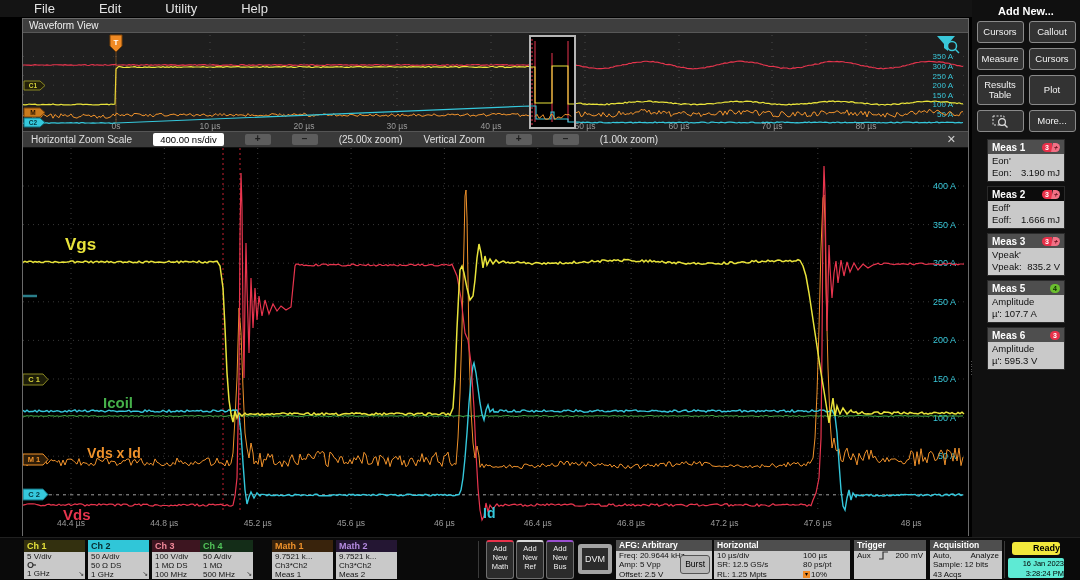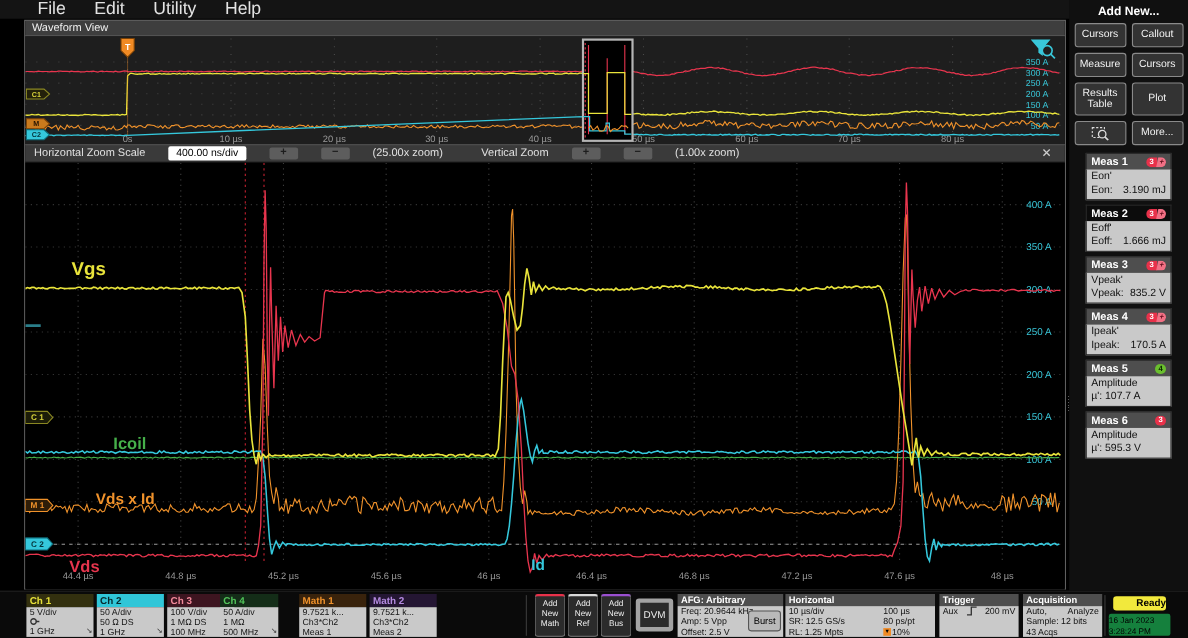--- a/index.html
+++ b/index.html
@@ -2,21 +2,21 @@
 <html><head>
 <meta charset="utf-8">
 <style>
   html,body{margin:0;padding:0;background:#000;}
   body{width:1080px;height:580px;position:relative;overflow:hidden;
        font-family:"Liberation Sans","DejaVu Sans",sans-serif;color:#ddd;}
   svg{font-family:"Liberation Sans","DejaVu Sans",sans-serif;display:block;}
 
   
   #menubar{position:absolute;left:0;top:0;width:1080px;height:17px;background:#141414;
-           display:flex;align-items:center;gap:26px;padding-left:34px;box-sizing:border-box;font-size:16px;color:#e3e3e3;}
+           display:flex;align-items:center;gap:44px;padding-left:34px;box-sizing:border-box;font-size:13px;color:#e3e3e3;}
   .menu-item{cursor:default;}
 
   
   #wave-panel{position:absolute;left:22px;top:18px;width:947px;height:518px;background:#050505;
               border:1px solid #6a6a6a;box-sizing:border-box;}
   #wv-title{height:13px;background:#3e3e3e;border-bottom:1px solid #585858;font-size:10px;line-height:13px;
             padding-left:6px;color:#f0f0f0;}
   #overview{height:98px;background:#1e1e1e;position:relative;}
   #zoombar{height:17px;background:#3a3a3a;display:flex;align-items:center;gap:21px;font-size:10px;
            padding:0 8px;color:#e0e0e0;border-top:1px solid #555;border-bottom:1px solid #111;box-sizing:border-box;}
@@ -63,22 +63,22 @@
   .infohead{height:11px;background:#4e4e4e;color:#fff;font-size:8.5px;font-weight:bold;line-height:11px;padding:0 3px;}
   .infobody{background:#c9c9c9;color:#111;height:28px;font-size:8px;line-height:9.3px;padding:0 3px;position:relative;box-sizing:border-box;}
   .tworow{display:flex;justify-content:space-between;}
   .burst-btn{position:absolute;right:2px;top:4px;background:#b9b9b9;border:1px solid #555;border-radius:3px;
              font-size:8.5px;padding:4px 4px;color:#000;}
   .pos-icon{display:inline-block;background:#f08a24;color:#000;width:7px;height:7px;font-size:6px;line-height:7px;
             text-align:center;vertical-align:middle;margin-right:1px;}
   .vdivider{position:absolute;top:3px;width:1px;height:37px;background:#3a3a3a;}
   #ready-btn{position:absolute;left:1012px;top:4px;width:48px;height:13px;background:#f2e93c;border-radius:3px;
              color:#000;font-size:9px;font-weight:bold;text-align:right;line-height:13px;}
-  #datetime{position:absolute;left:1008px;top:20px;width:56px;height:20px;background:#15803d;border-radius:2px;
-            color:#000;font-size:7.5px;line-height:9.5px;text-align:left;padding-top:1px;box-sizing:border-box;}
+  #datetime{position:absolute;left:1008px;top:20px;width:56px;height:20px;background:#5eead4;border-radius:2px;
+            color:#000;font-size:7.5px;line-height:9.5px;text-align:right;padding-top:1px;box-sizing:border-box;}
 </style>
 </head>
 <body>
 
 <div id="menubar">
     <span class="menu-item">File</span>
     <span class="menu-item">Edit</span>
     <span class="menu-item">Utility</span>
     <span class="menu-item">Help</span>
   </div>
@@ -156,21 +156,21 @@
     <line x1="932" y1="16" x2="936" y2="20" stroke="#39c7d9" stroke-width="1.5"></line>
         </g>
       </svg>
     </div>
   <div id="zoombar">
     <span>Horizontal Zoom Scale</span>
     <span class="zb-input">400.00 ns/div</span>
     <span class="zb-btn">+</span>
     <span class="zb-btn">−</span>
     <span>(25.00x zoom)</span>
-    <span style="margin-left:14px">Vertical Zoom</span>
+    <span style="margin-left:0">Vertical Zoom</span>
     <span class="zb-btn">+</span>
     <span class="zb-btn">−</span>
     <span>(1.00x zoom)</span>
     <span class="zb-close">✕</span>
   </div>
   <div id="mainplot">
       <svg width="945" height="388" viewBox="0 0 945 388">
         <line x1="48" y1="0" x2="48" y2="362" stroke="#3c3c3c" stroke-width="1" stroke-dasharray="1,4"></line>
         <line x1="141.35" y1="0" x2="141.35" y2="362" stroke="#3c3c3c" stroke-width="1" stroke-dasharray="1,4"></line>
         <line x1="234.7" y1="0" x2="234.7" y2="362" stroke="#3c3c3c" stroke-width="1" stroke-dasharray="1,4"></line>
@@ -302,36 +302,20 @@
     <div class="meas-body">
       <div>Vpeak'</div>
       <div class="meas-line2">
             <span>Vpeak:</span>
       <span>835.2 V</span>
           </div>
     </div>
   </div>
   <div class="meas-card">
     <div class="meas-head ">
-      <span>Meas 4</span>
-      <span class="mbadge ">
-        <span class="b1">3</span>
-            <span class="b2">+</span>
-          </span>
-    </div>
-    <div class="meas-body">
-      <div>Ipeak'</div>
-      <div class="meas-line2">
-            <span>Ipeak:</span>
-      <span>170.5 A</span>
-          </div>
-    </div>
-  </div>
-  <div class="meas-card">
-    <div class="meas-head ">
       <span>Meas 5</span>
       <span class="mbadge green">
         <span class="b1">4</span>
           </span>
     </div>
     <div class="meas-body">
       <div>Amplitude</div>
       <div class="meas-line2">
             <span>µ': 107.7 A</span>
       <span></span>

